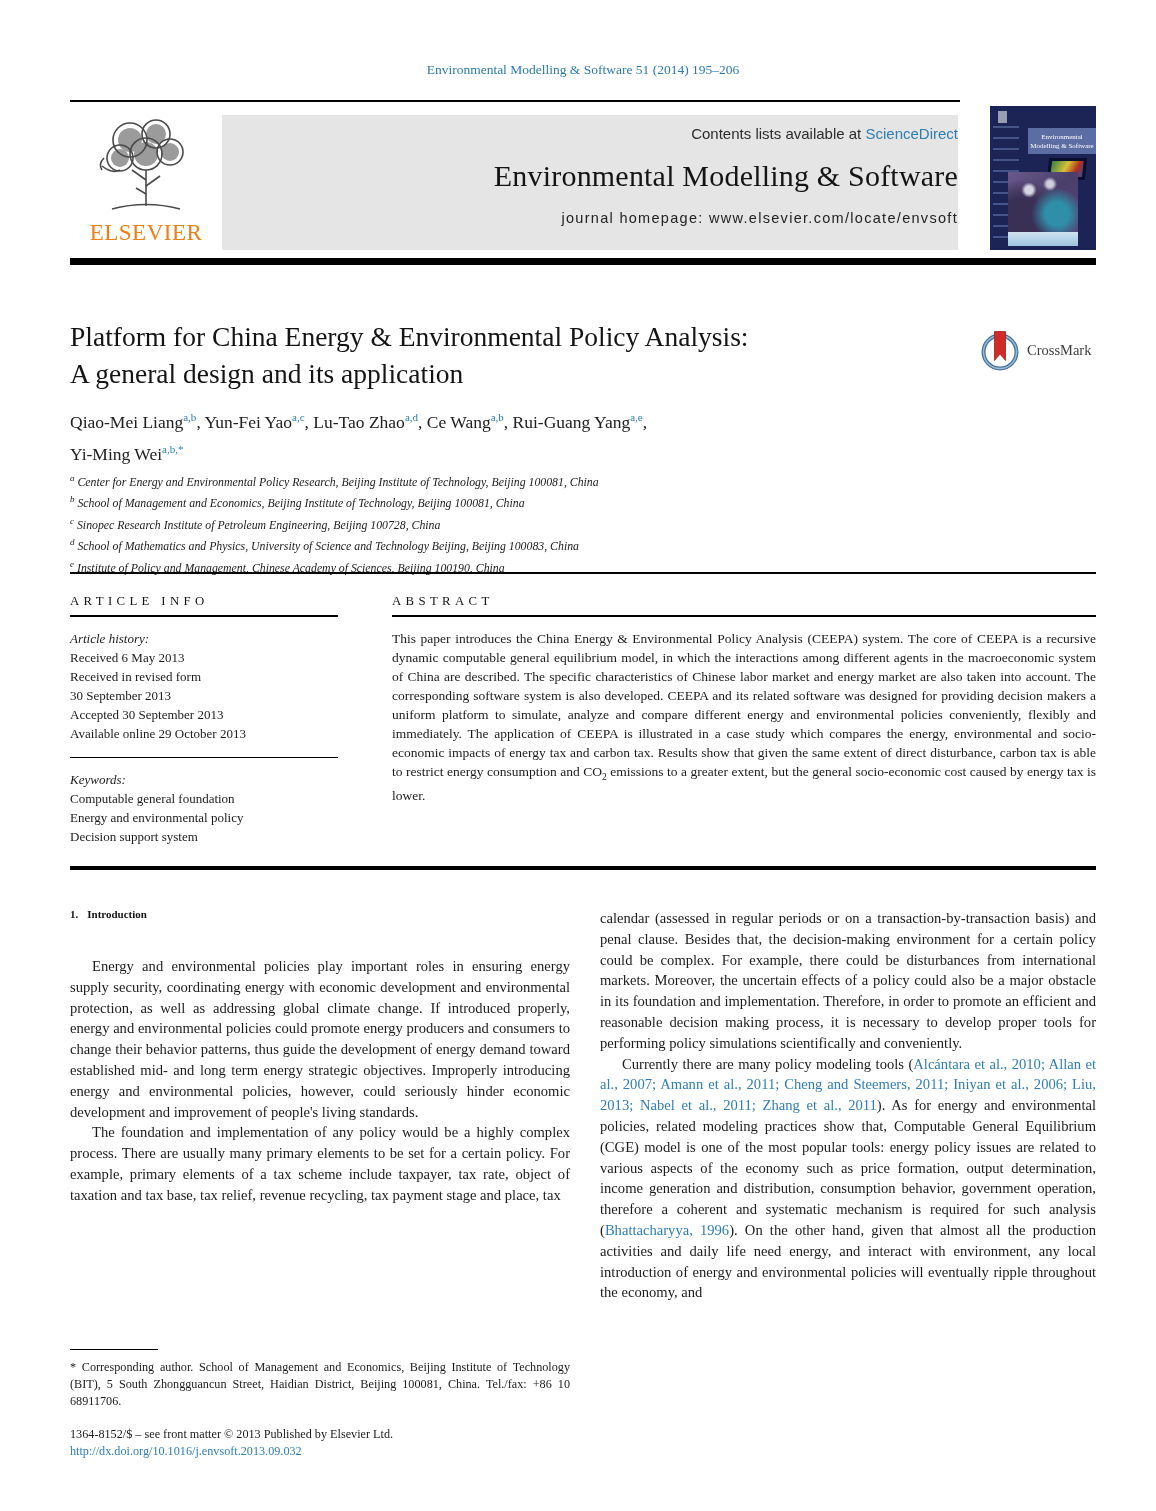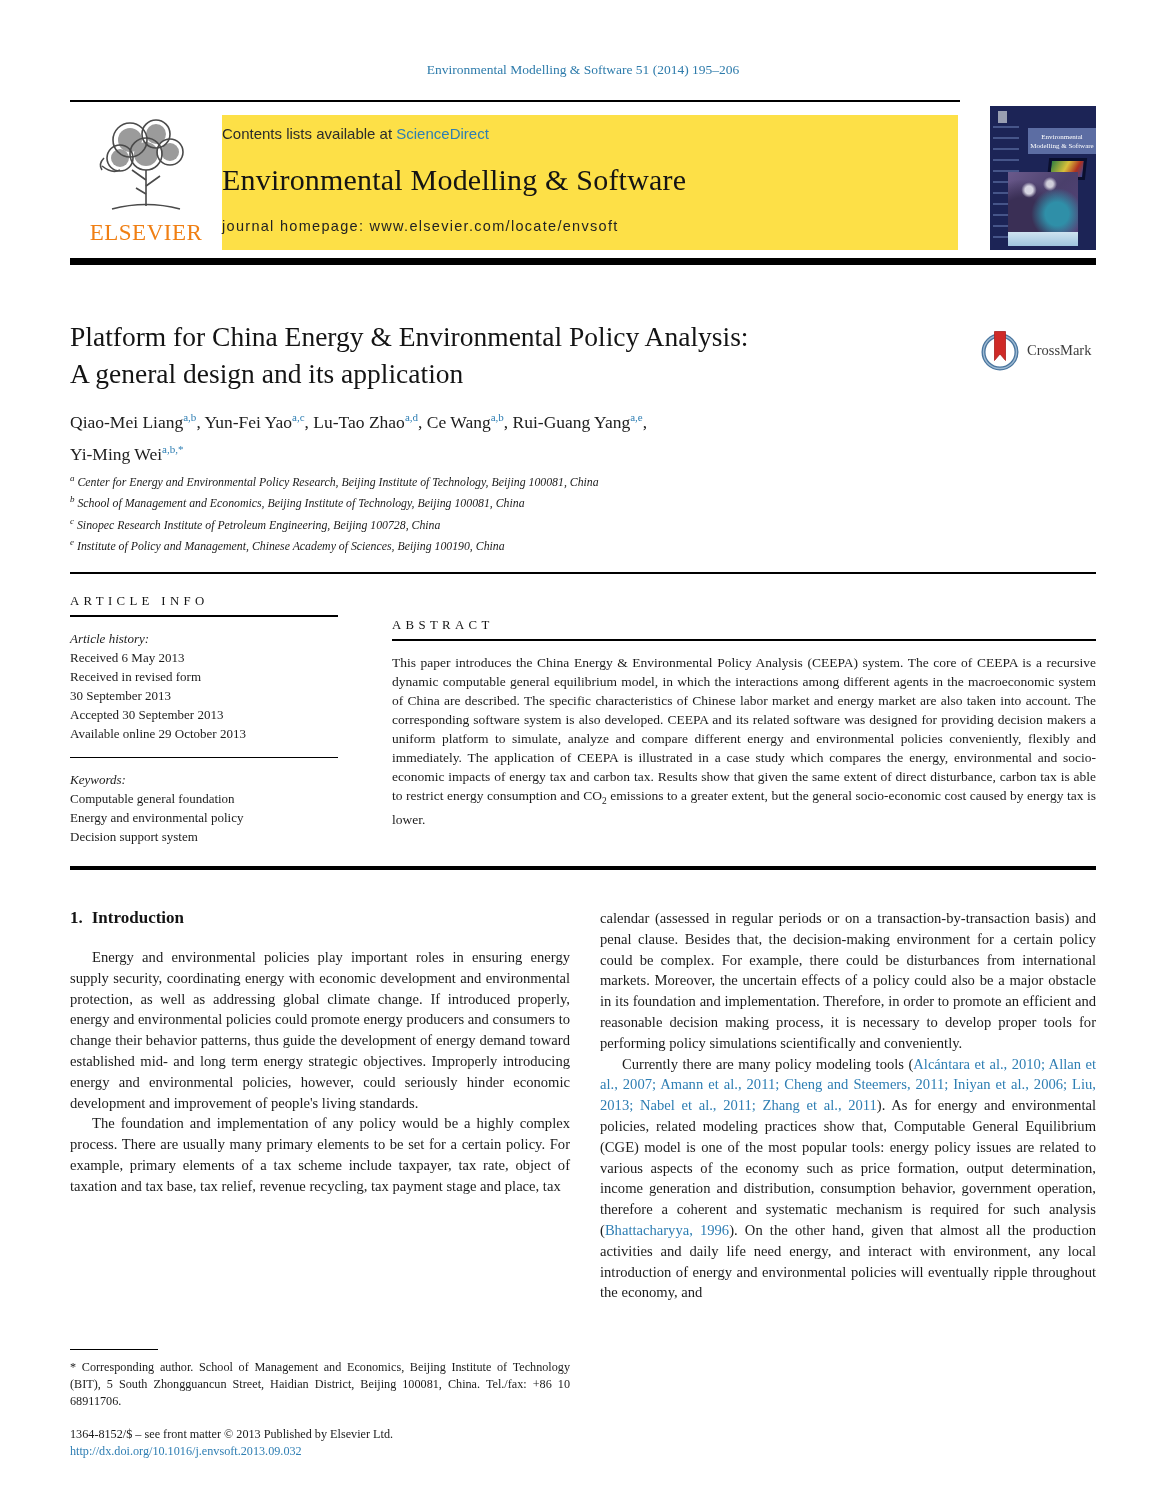--- a/index.html
+++ b/index.html
@@ -21,22 +21,22 @@
 
   
   .banner { position:absolute; top:106px; left:0; width:1026px; height:144px; }
   .banner-left { position:absolute; left:2px; top:8px; width:148px; height:136px; text-align:center; }
   .elsevier-text {
     font-family:"Liberation Serif", serif; color:#f07f13; font-size:23px;
     letter-spacing:0.5px; margin-top:-2px;
   }
   .banner-center {
     position:absolute; left:152px; top:9px; width:736px; height:135px;
-    background:#fde047; display:flex; flex-direction:column;
-    justify-content:space-between; align-items:flex-start; padding:10px 0 16px 0;
+    background:#e5e5e5; display:flex; flex-direction:column;
+    justify-content:space-between; align-items:flex-end; padding:10px 0 24px 0;
   }
   .contents-line { font-family:"Liberation Sans", sans-serif; font-size:15px; color:#2b2b2b; }
   .banner-title { font-size:30px; color:#141414; letter-spacing:0.2px; }
   .homepage-line { font-family:"Liberation Sans", sans-serif; font-size:14.5px; letter-spacing:1.3px; color:#222; }
 
   
   .cover { position:absolute; left:920px; top:0; width:106px; height:144px; background:#1c2456; overflow:hidden; }
   .cover-minilogo { position:absolute; left:8px; top:5px; width:9px; height:12px; background:#b9bec9; opacity:.8; }
   .cover-label {
     position:absolute; right:0; top:22px; width:68px; height:26px; background:#5c6da3;
@@ -77,36 +77,36 @@
   .authors sup { color:#2e7eb3; font-size:11px; }
 
   
   .affiliations { position:absolute; top:470px; left:0; width:900px; font-size:11.8px; line-height:17.5px; font-style:italic; }
   .affiliations sup { font-size:9px; }
 
   .rule-mid { top:572px; width:1026px; height:2px; }
 
   
   .col-info { position:absolute; top:592px; left:0; width:268px; font-size:13px; line-height:19px; }
-  .col-abstract { position:absolute; top:616px; left:322px; width:704px; font-size:13.5px; line-height:19px; }
+  .col-abstract { position:absolute; top:592px; left:322px; width:704px; font-size:13.5px; line-height:19px; }
   .sec-heading { font-size:12.8px; letter-spacing:0.34em; color:#141414; margin-bottom:4px; }
   .col-rule { position:relative; height:1.5px; background:#000; margin-bottom:12px; }
   .ital { font-style:italic; }
   .kw-rule { margin-top:14px; margin-bottom:12px; }
   .abstract-text { text-align:justify; margin-top:2px; }
   .abstract-copyright { text-align:right; margin-top:1px; }
 
   .rule-abs-bottom { top:866px; width:1026px; height:3.5px; }
 
   
   .body-left { position:absolute; top:908px; left:0; width:500px; height:552px; }
   .body-right { position:absolute; top:908px; left:530px; width:496px; }
   .body-par { font-size:14.6px; line-height:20.8px; text-align:justify; }
   .indent { text-indent:22px; }
-  h2.intro { font-size:17px; font-weight:bold; margin-bottom:19px; color:#141414; }
+  h2.intro { font-size:11px; font-weight:bold; margin-bottom:36px; color:#141414; }
   h2.intro .sp { display:inline-block; width:9px; }
 
   
   .footnote { position:absolute; bottom:0; left:0; width:500px; font-size:12.2px; line-height:17px; }
   .fn-rule { width:88px; height:1.5px; background:#000; margin-bottom:9px; }
   .fn-par { text-align:justify; }
   .fn-emails { text-indent:22px; }
   .issn-line { margin-top:16px; }
   .doi-line { color:#2e7eb3; }
 
@@ -177,20 +177,21 @@
 
     <div class="authors">
       <span><span>Qiao-Mei Liang</span><sup>a,b</sup><span>, </span></span><span><span>Yun-Fei Yao</span><sup>a,c</sup><span>, </span></span><span><span>Lu-Tao Zhao</span><sup>a,d</sup><span>, </span></span><span><span>Ce Wang</span><sup>a,b</sup><span>, </span></span><span><span>Rui-Guang Yang</span><sup>a,e</sup><span>,</span></span><br>
       <span><span>Yi-Ming Wei</span><sup>a,b,*</sup></span>
     </div>
 
     <div class="affiliations">
       <div><sup>a</sup> <span>Center for Energy and Environmental Policy Research, Beijing Institute of Technology, Beijing 100081, China</span></div>
       <div><sup>b</sup> <span>School of Management and Economics, Beijing Institute of Technology, Beijing 100081, China</span></div>
       <div><sup>c</sup> <span>Sinopec Research Institute of Petroleum Engineering, Beijing 100728, China</span></div>
+      <div><sup>d</sup> <span>School of Mathematics and Physics, University of Science and Technology Beijing, Beijing 100083, China</span></div>
       <div><sup>e</sup> <span>Institute of Policy and Management, Chinese Academy of Sciences, Beijing 100190, China</span></div>
     </div>
 
     <div class="rule rule-mid"></div>
 
     <div class="col-info">
       <div class="sec-heading">ARTICLE INFO</div>
       <div class="col-rule"></div>
       <div class="ital">Article history:</div>
       <div>Received 6 May 2013</div>

